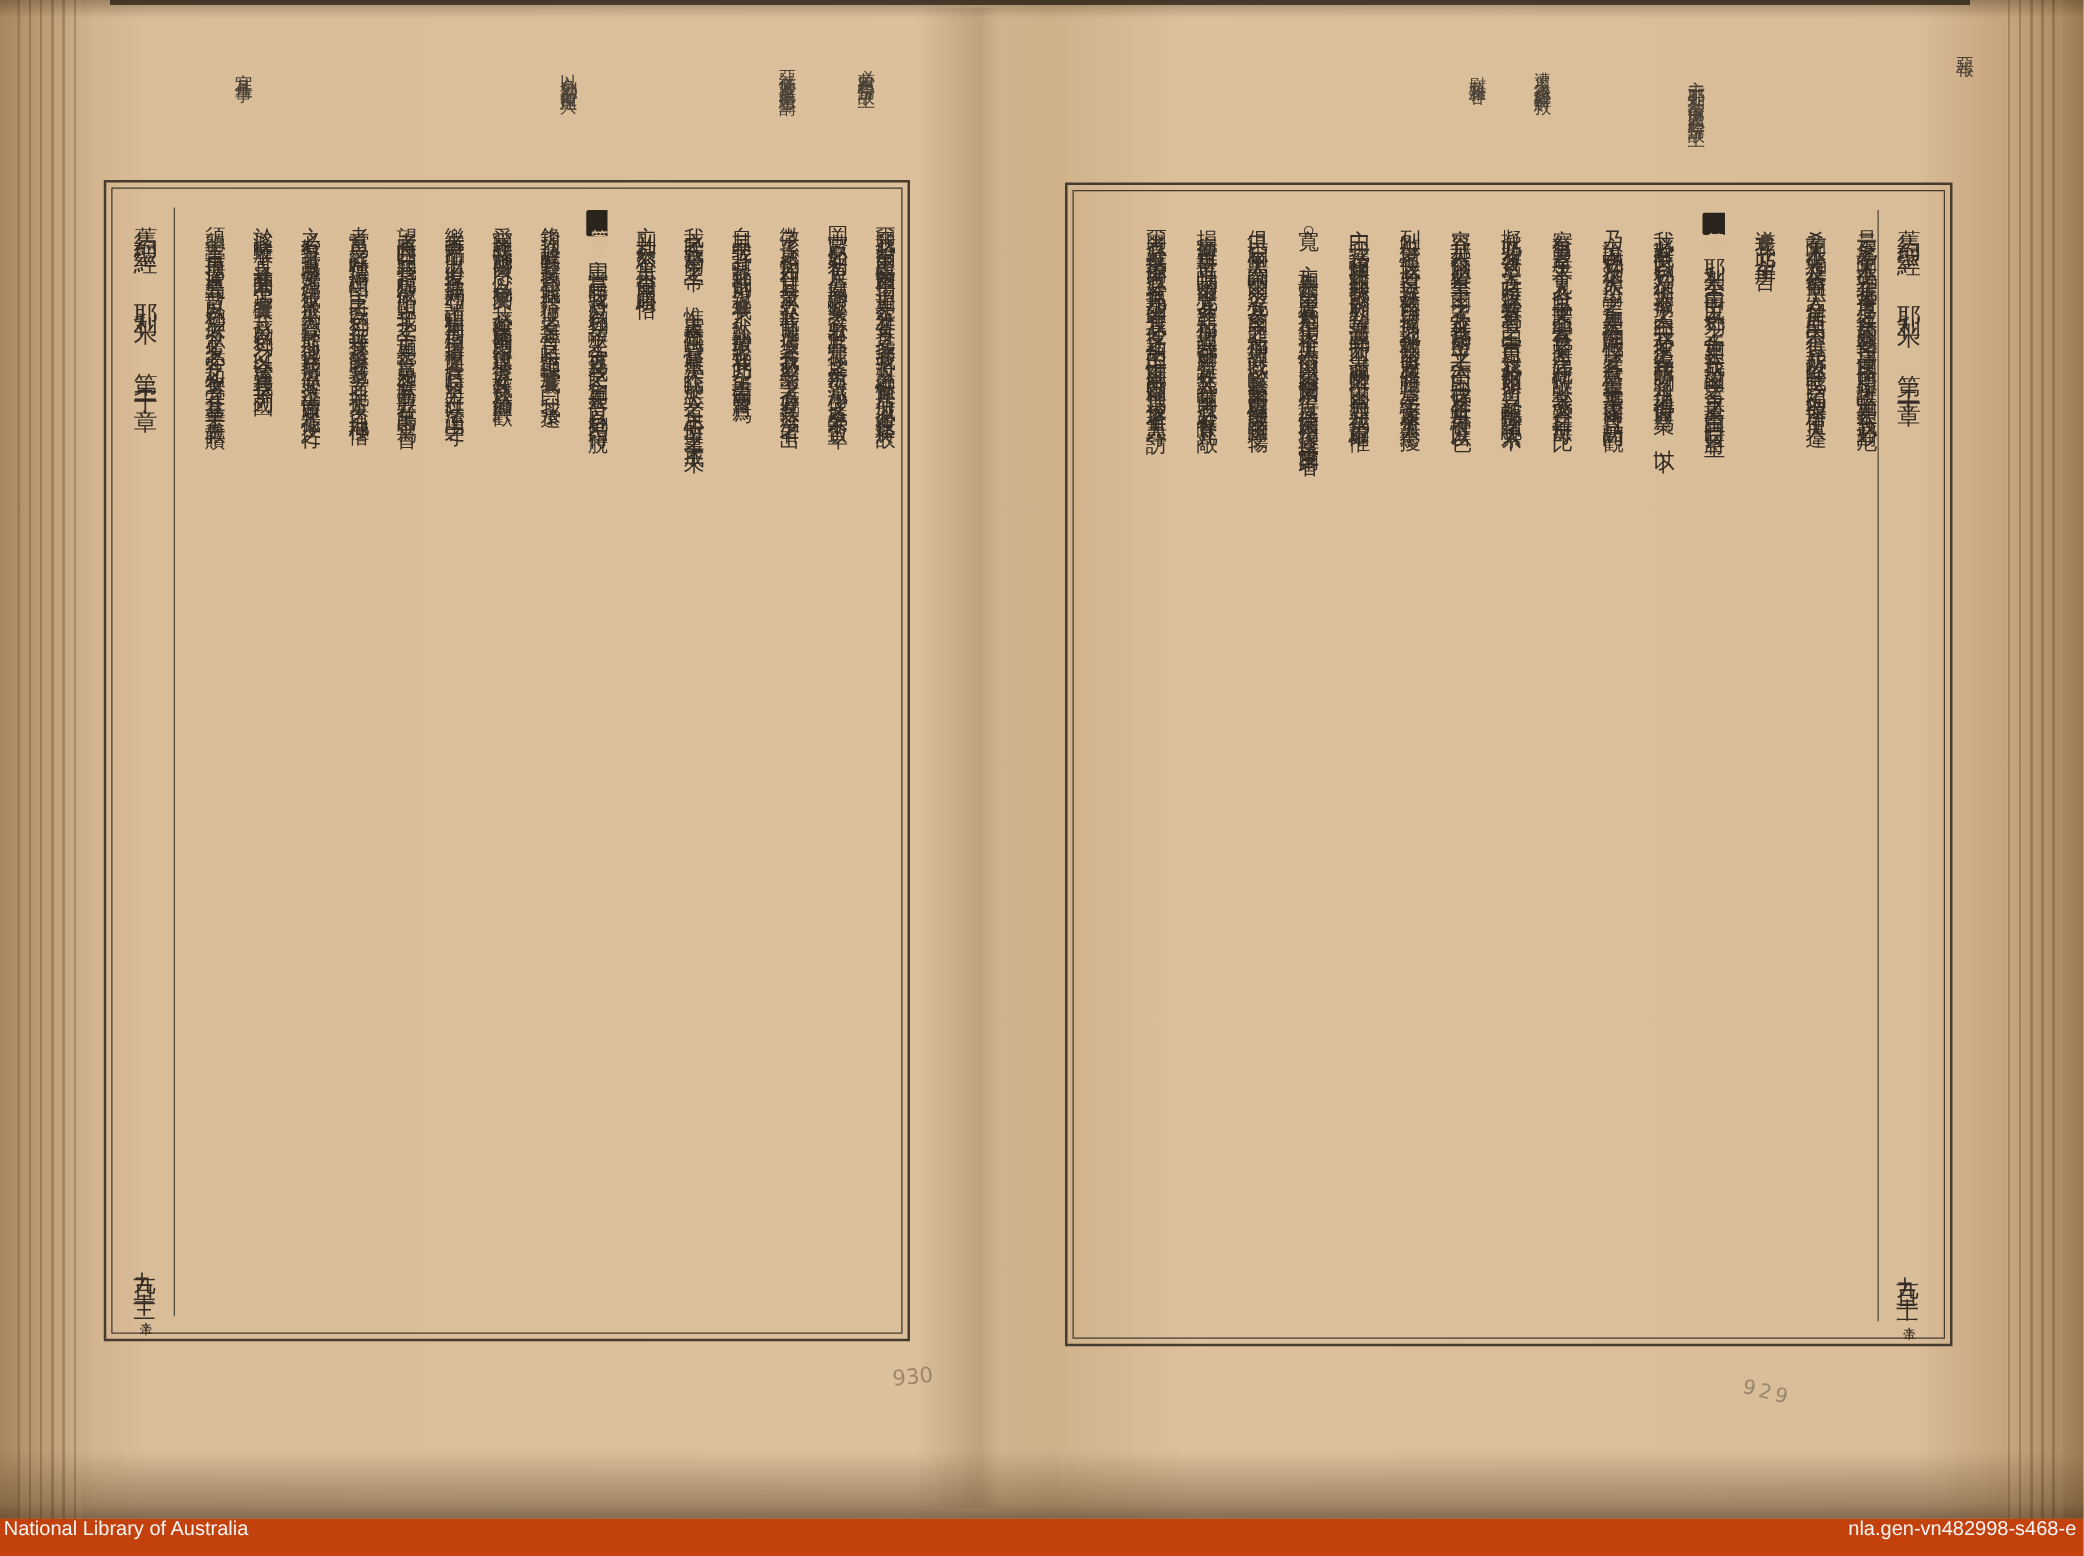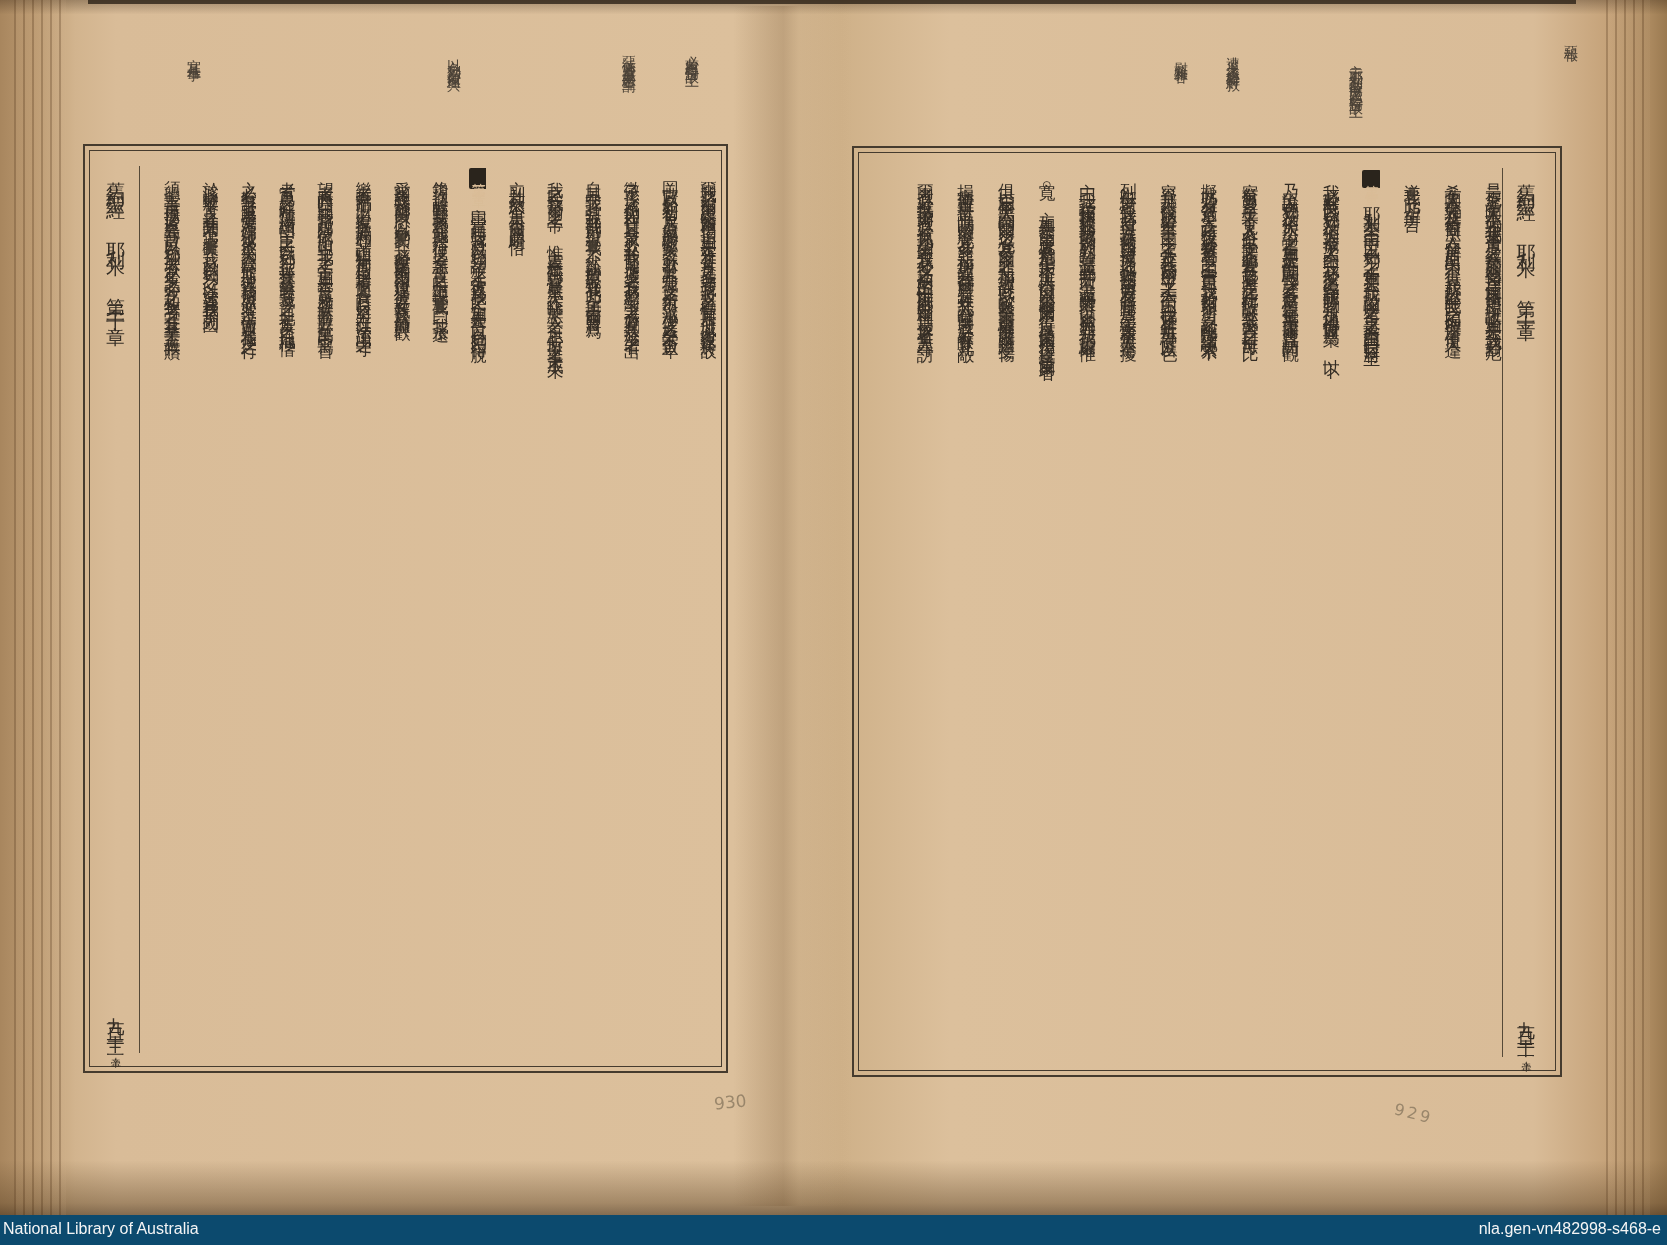--- a/index.html
+++ b/index.html
@@ -52,22 +52,22 @@
   .page-right .mn-3{left:320px;top:-96px;height:66px;}
   .page-left  .mn-0{left:600px;top:-100px;height:94px;}
   .page-left  .mn-1{left:537px;top:-100px;height:94px;}
   .page-left  .mn-2{left:362px;top:-96px;height:92px;}
   .page-left  .mn-3{left:102px;top:-96px;height:80px;}
   
   .pencil{position:absolute;font-family:"DejaVu Sans",sans-serif;color:#8a7960;opacity:.8;}
   .pencil-left{left:714px;top:1092px;font-size:17px;transform:rotate(-6deg);}
   .pencil-right{left:1394px;top:1104px;font-size:16px;letter-spacing:3px;transform:rotate(14deg);}
   
-  .footer{position:absolute;left:0;bottom:0;width:1667px;height:30px;background:#0c4a6e;
-    display:flex;justify-content:space-between;align-items:center;box-sizing:border-box;
+  .footer{position:absolute;left:0;bottom:0;width:1667px;height:30px;background:#c2410c;
+    display:flex;justify-content:space-between;align-items:flex-start;box-sizing:border-box;
     padding:0 6px 2px 3px;font-family:"Liberation Sans","DejaVu Sans",sans-serif;
     font-size:16px;color:#f5f5f5;}
 </style>
 </head>
 <body>
 
 <div id="screen">
   <div class="paper"></div>
   <div class="stack-edge left"></div>
   <div class="stack-edge right"></div>

